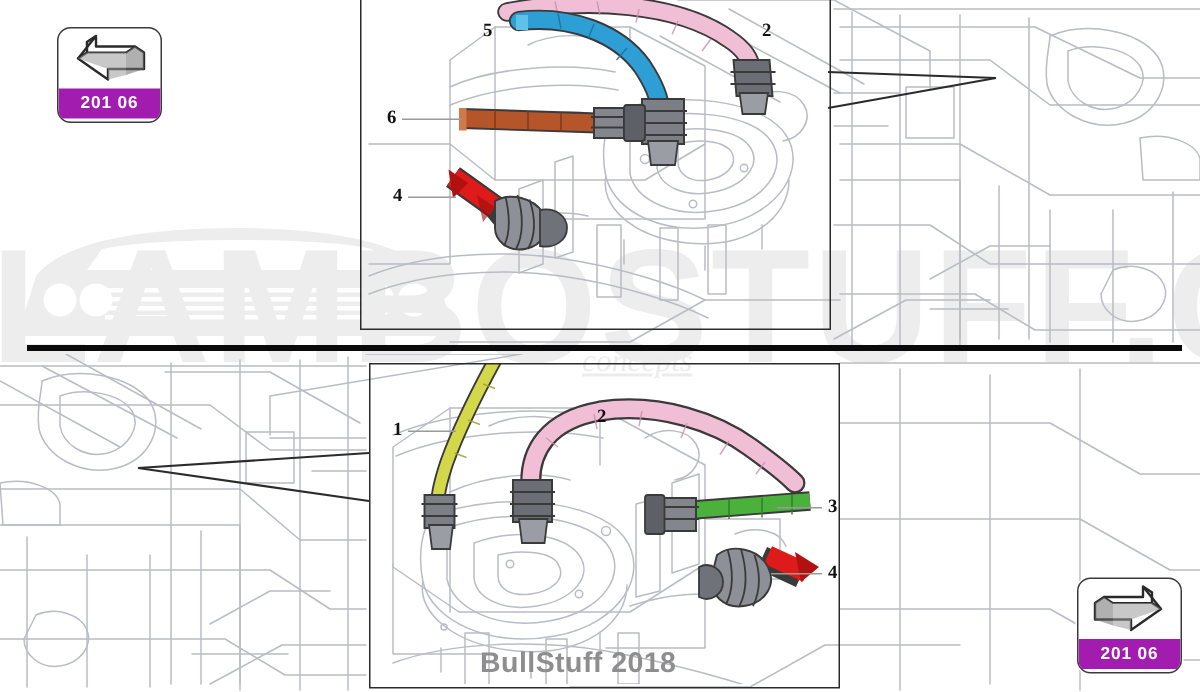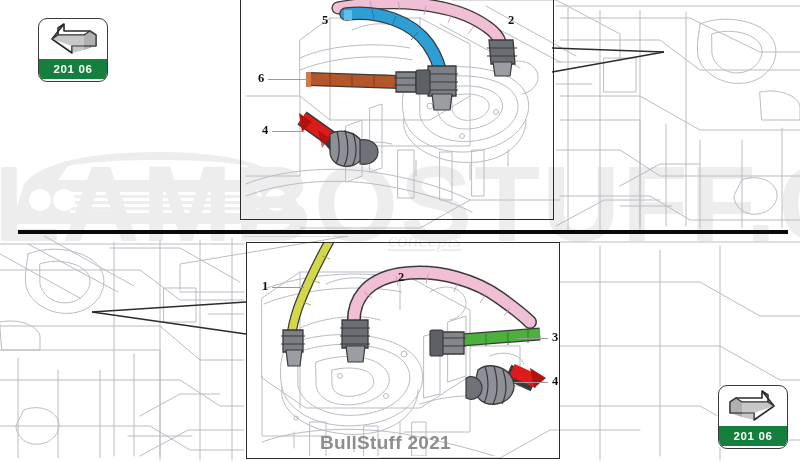--- a/index.html
+++ b/index.html
@@ -27,21 +27,21 @@
   .detail-frame{position:absolute;border:1.6px solid #2b2b2b;background:transparent;}
   #frame-top{left:240px;top:-4px;width:312px;height:222px;}
   #frame-bottom{left:246px;top:6px;width:312px;height:215px;}
 
   
   .badge{position:absolute;width:68px;height:62px;background:#fff;border:1.6px solid #3a3a3a;
          border-radius:9px;box-shadow:0 0 0 1px #fff;overflow:hidden;}
   #badge-tl{left:38px;top:18px;}
   #badge-br{left:718px;top:385px;}
   .badge .glyph{height:40px;display:flex;align-items:center;justify-content:center;}
-  .badge .cap{height:20px;background:#15803d;color:#fff;font-size:11.5px;font-weight:700;
+  .badge .cap{height:20px;background:#a21caf;color:#fff;font-size:11.5px;font-weight:700;
               letter-spacing:.6px;display:flex;align-items:center;justify-content:center;
               font-family:"Liberation Sans",sans-serif;}
 
   
   .callout{position:absolute;font-size:12.5px;font-weight:700;color:#111;
            font-family:"Liberation Serif",serif;line-height:1;}
   .lead{position:absolute;height:1px;background:#9a9a9a;}
 
   
   #credit{position:absolute;left:320px;top:432px;font-size:19px;font-weight:700;
@@ -405,15 +405,15 @@
           <path d="M18 2 L12 6 L12 13 L6 17" fill="none" stroke="#2a2a2a" stroke-width="1.6"></path>
           <path d="M12 13 L38 13 L44 9" fill="none" stroke="#2a2a2a" stroke-width="1.4"></path>
           <path d="M12 13 L38 13 L38 28 L26 31 L26 24 L6 17 L12 13 Z" fill="#9a9a9a" opacity=".55"></path>
           <path d="M38 13 L44 9 L50 13 L50 24 L38 28 Z" fill="#6f6f6f" opacity=".55"></path>
         </g>
       </svg>
     </div>
     <div class="cap">201 06</div>
   </div>
 
-  <div id="credit">BullStuff 2021</div>
+  <div id="credit">BullStuff 2018</div>
 
 </div>
 
 </body></html>

